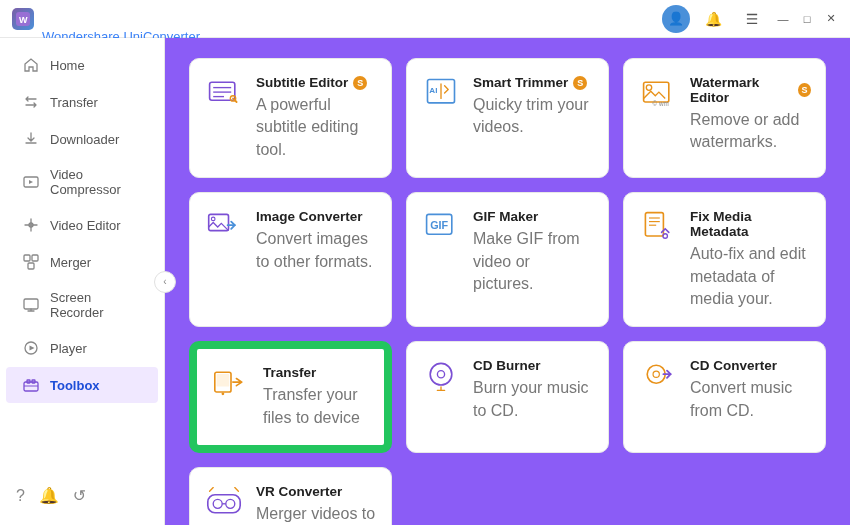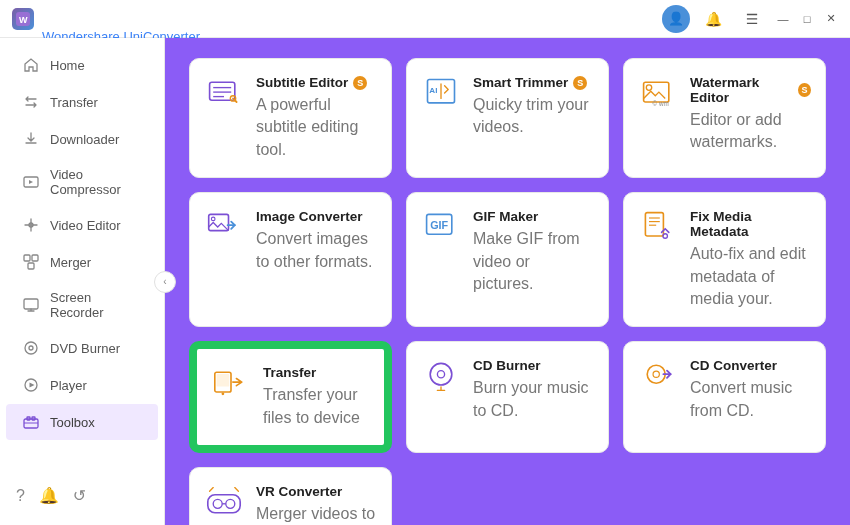--- a/index.html
+++ b/index.html
@@ -14,21 +14,21 @@
     .titlebar-icon { width: 28px; height: 28px; border-radius: 50%; display: flex; align-items: center; justify-content: center; cursor: pointer; color: #555; font-size: 14px; }
     .titlebar-icon.avatar { background: #4a90d9; color: white; font-size: 13px; }
     .win-btn { width: 14px; height: 14px; display: flex; align-items: center; justify-content: center; font-size: 11px; color: #555; cursor: pointer; }
 
     
     .main { display: flex; flex: 1; overflow: hidden; }
 
     
     .sidebar { width: 165px; background: #fff; border-right: 1px solid #e8e8e8; display: flex; flex-direction: column; padding: 8px 0; flex-shrink: 0; position: relative; }
     .nav-item { display: flex; align-items: center; gap: 10px; padding: 9px 16px; cursor: pointer; color: #555; font-size: 13px; border-radius: 4px; margin: 1px 6px; }
-    .nav-item.active { background: #f0e8ff; color: #404040; font-weight: 400; }
+    .nav-item.active { background: #f0e8ff; color: #1d4ed8; font-weight: 700; }
     .nav-item .nav-icon { width: 18px; height: 18px; display: flex; align-items: center; justify-content: center; font-size: 14px; flex-shrink: 0; }
     .sidebar-collapse { position: absolute; right: -12px; top: 50%; transform: translateY(-50%); width: 22px; height: 22px; background: #fff; border: 1px solid #e0e0e0; border-radius: 50%; display: flex; align-items: center; justify-content: center; cursor: pointer; color: #888; font-size: 10px; z-index: 10; }
     .sidebar-bottom { margin-top: auto; display: flex; align-items: center; gap: 14px; padding: 12px 16px; }
     .sidebar-bottom-icon { color: #888; font-size: 16px; cursor: pointer; }
 
     
     .content { flex: 1; padding: 20px 24px; overflow-y: auto; background: #8b5cf6; }
     .tools-grid { display: grid; grid-template-columns: repeat(3, 1fr); gap: 14px; }
 
     
@@ -132,29 +132,20 @@
               <rect x="1" y="2" width="14" height="10" rx="1.5" stroke="#888" stroke-width="1.3"></rect>
               <path d="M5 14h6M8 12v2" stroke="#888" stroke-width="1.3" stroke-linecap="round"></path>
             </svg>
           </span>
           <span>Screen Recorder</span>
         </div>
         <div class="nav-item">
           <span class="nav-icon">
             <svg width="16" height="16" viewBox="0 0 16 16" fill="none">
               <circle cx="8" cy="8" r="6" stroke="#888" stroke-width="1.3"></circle>
-              <circle cx="8" cy="8" r="2" stroke="#888" stroke-width="1.3"></circle>
-            </svg>
-          </span>
-          <span>DVD Burner</span>
-        </div>
-        <div class="nav-item">
-          <span class="nav-icon">
-            <svg width="16" height="16" viewBox="0 0 16 16" fill="none">
-              <circle cx="8" cy="8" r="6" stroke="#888" stroke-width="1.3"></circle>
               <path d="M6.5 5.5l5 2.5-5 2.5V5.5z" fill="#888"></path>
             </svg>
           </span>
           <span>Player</span>
         </div>
         <div class="nav-item active">
           <span class="nav-icon">
             <svg width="16" height="16" viewBox="0 0 16 16" fill="none">
               <rect x="1" y="5" width="14" height="9" rx="1.5" stroke="#7b4fd4" stroke-width="1.3"></rect>
               <rect x="4" y="3" width="3" height="3" rx="0.5" stroke="#7b4fd4" stroke-width="1.3"></rect>
@@ -217,21 +208,21 @@
               <circle cx="10" cy="14" r="3" stroke="#e8921a" stroke-width="1.5" fill="none"></circle>
               <path d="M4 26l8-8 5 5 4-4 7 7" stroke="#e8921a" stroke-width="1.5" fill="none"></path>
               <text x="14" y="34" fill="#888" font-size="7">© wm</text>
             </svg>
           </div>
           <div class="tool-info">
             <div class="tool-title">
               <span>Watermark Editor</span>
               <span class="badge-s">S</span>
             </div>
-            <div class="tool-desc">Editor or add watermarks.</div>
+            <div class="tool-desc">Remove or add watermarks.</div>
           </div>
         </div>
         <div class="tool-card">
           <div class="tool-icon-wrap">
             <svg viewBox="0 0 40 40" fill="none">
               <rect x="3" y="6" width="22" height="18" rx="2" stroke="#7b4fd4" stroke-width="1.8" fill="none"></rect>
               <circle cx="8" cy="11" r="2" stroke="#7b4fd4" stroke-width="1.3" fill="none"></circle>
               <path d="M3 20l5-5 5 5 4-4 8 8" stroke="#7b4fd4" stroke-width="1.4" fill="none"></path>
               <path d="M28 14l4 4-4 4" stroke="#4a90d9" stroke-width="2" stroke-linecap="round" stroke-linejoin="round"></path>
               <path d="M32 18h-8" stroke="#4a90d9" stroke-width="2" stroke-linecap="round"></path>

